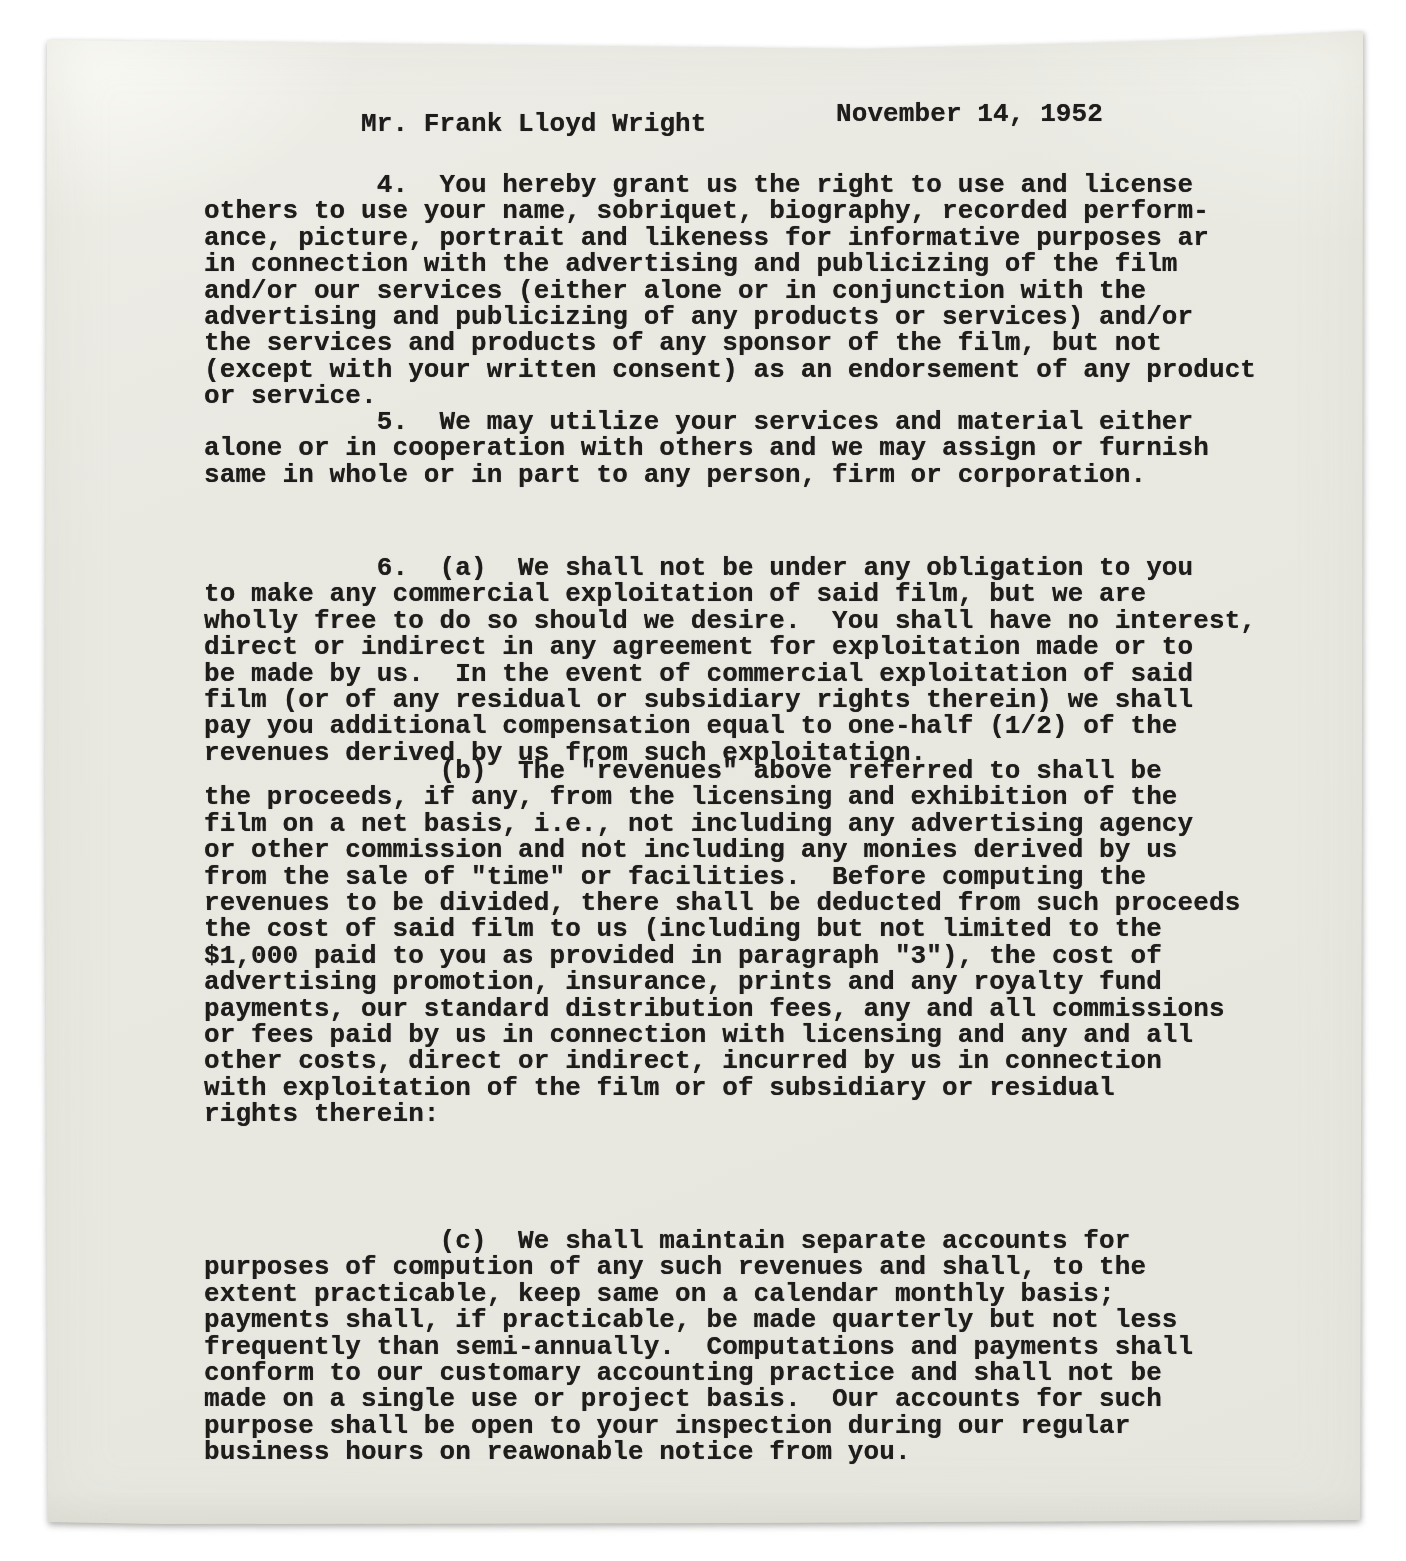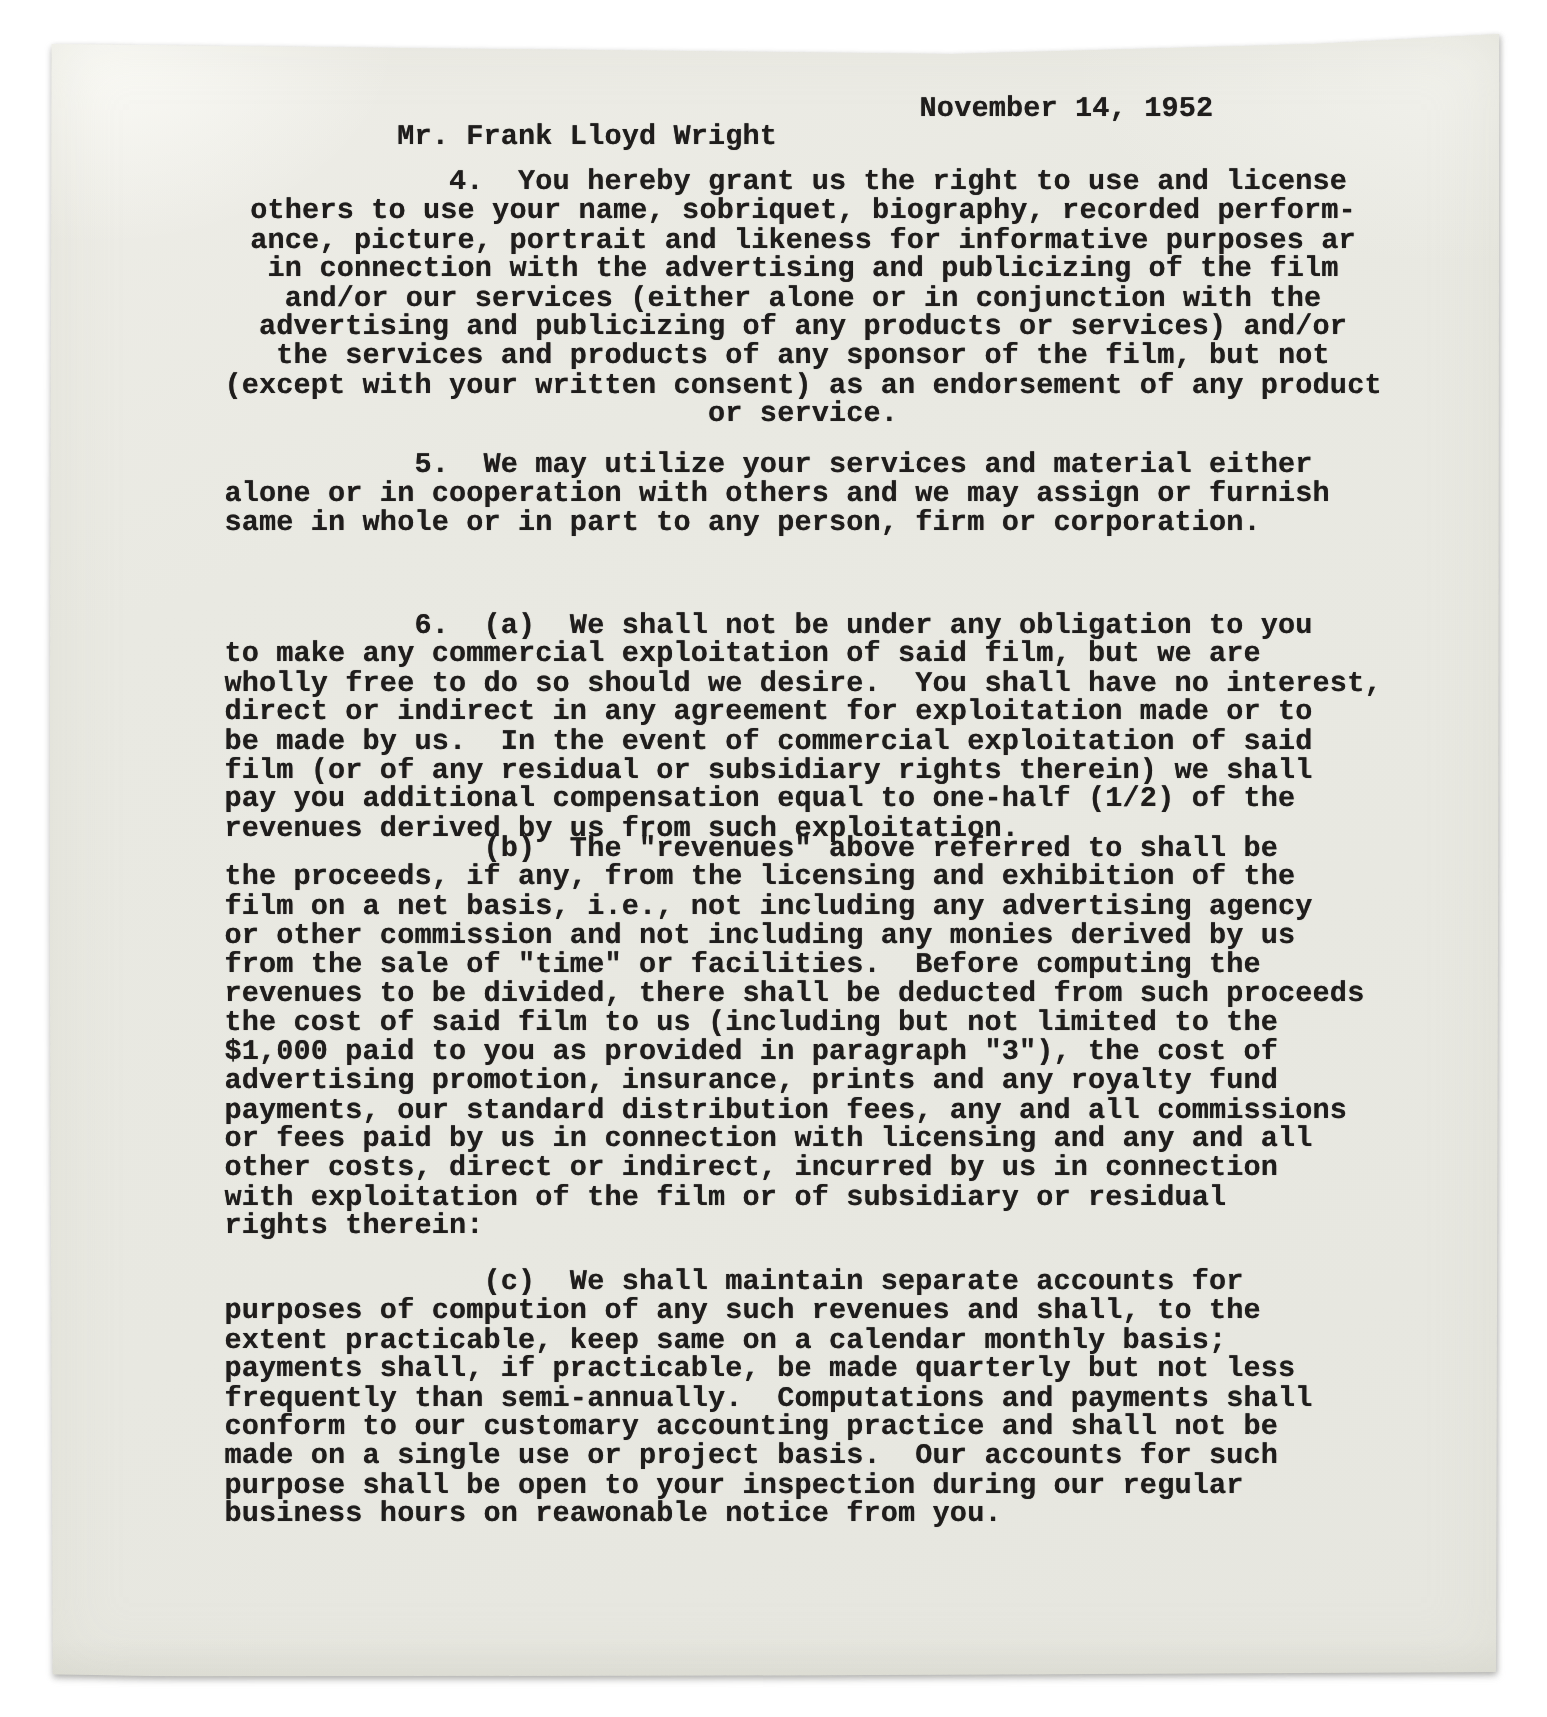--- a/index.html
+++ b/index.html
@@ -34,27 +34,27 @@
   .ink {
     color:#1f1d1c;
     font-weight:700;
     font-size:26px;
     line-height:26.4px;
     letter-spacing:0.1px;
     text-shadow:0 0 0.7px rgba(31,29,28,0.75);
     white-space:pre;
   }
   .header-line { position:absolute; left:159px; top:57px; width:1100px; height:27px; }
-  .header-line .date { position:absolute; left:632px; top:0;text-align:center; }
+  .header-line .date { position:absolute; left:632px; top:16px;text-align:center; }
   .paragraph { position:absolute; left:159px; }
-  .paragraph-p4  { top:124px;text-align:center; }
+  .paragraph-p4  { top:144px; }
   .paragraph-p5  { top:381px; }
   .paragraph-p6a { top:499px;margin-top:28px; }
   .paragraph-p6b { top:730px; }
-  .paragraph-p6c { top:1124px; }
+  .paragraph-p6c { top:1200px; }
   .line { white-space:pre; }
 </style>
 </head>
 <body>
 
 <div class="scene">
   <div class="paper-wrap">
     <div class="paper">
       <div class="page-text ink">
 

